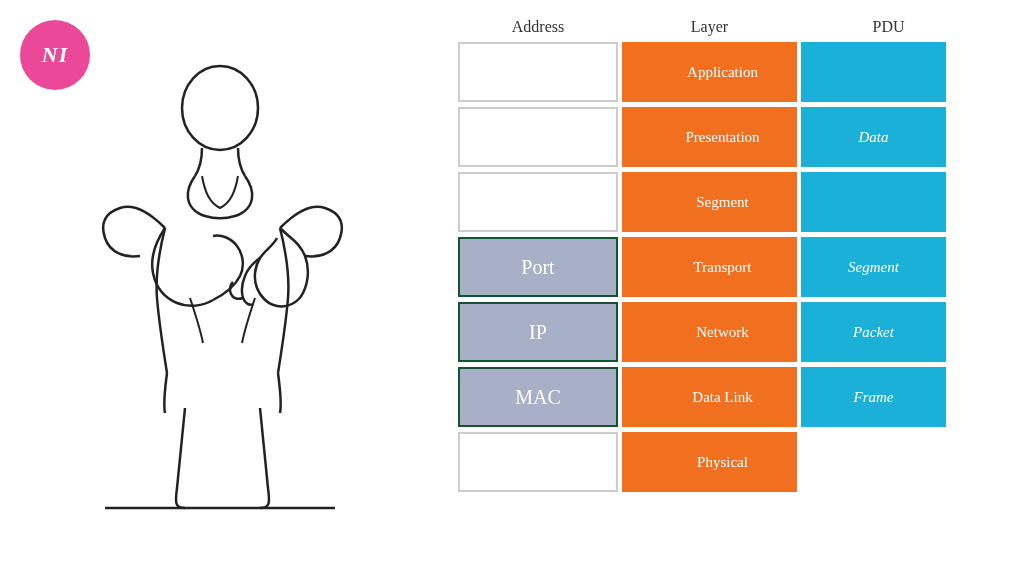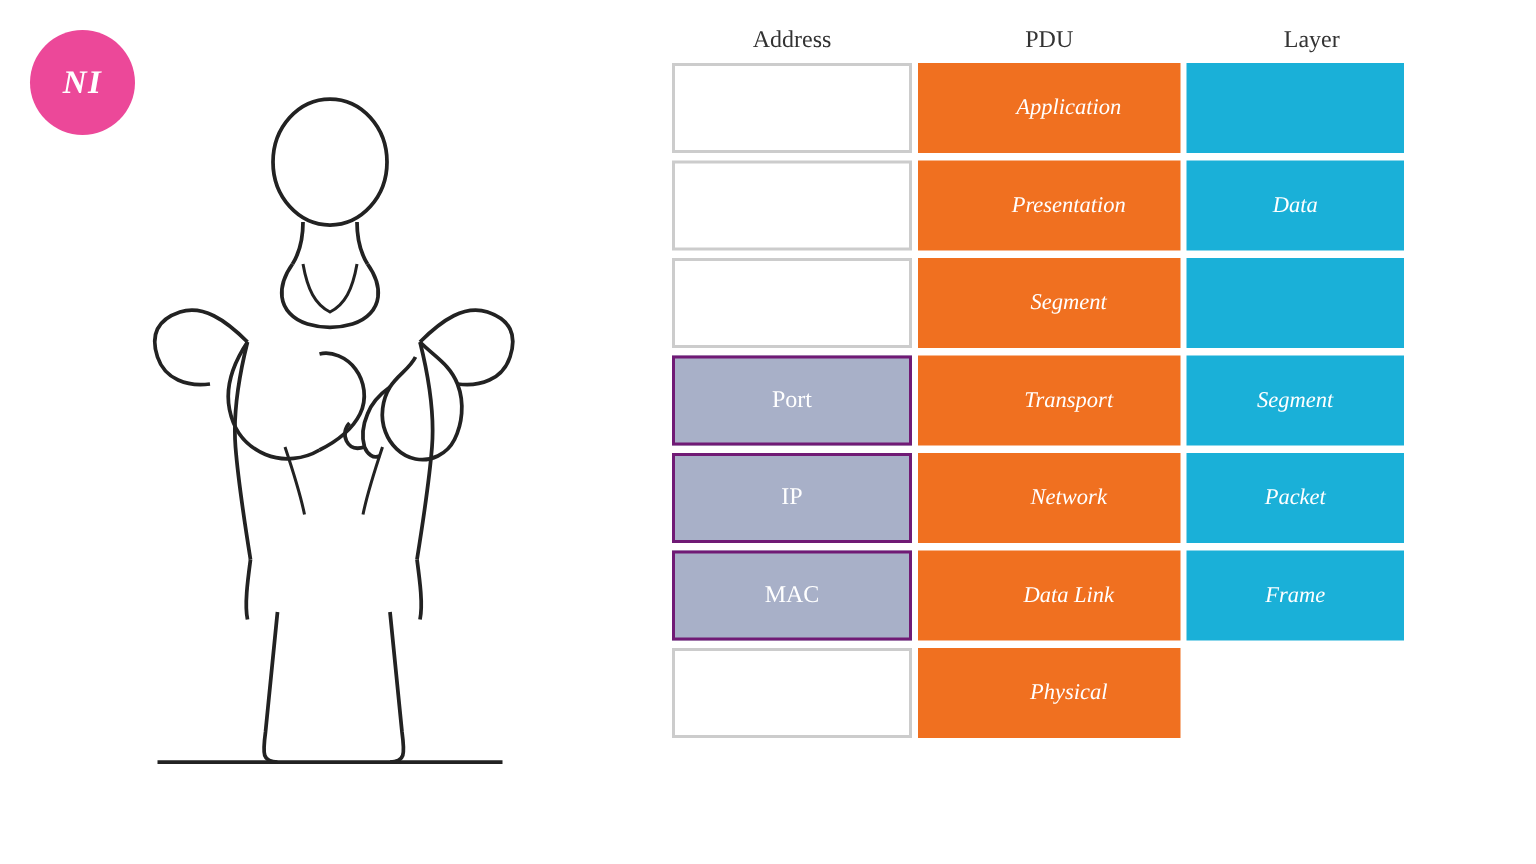--- a/index.html
+++ b/index.html
@@ -41,21 +41,21 @@
       width: 430px;
       height: 576px;
       display: flex;
       align-items: center;
       justify-content: center;
     }
 
     
     .table-area {
       position: absolute;
-      right: 16px;
+      right: 6px;
       top: 18px;
       width: 560px;
     }
 
     
     .headers-row {
       display: flex;
       margin-bottom: 6px;
       padding-left: 0;
     }
@@ -81,38 +81,37 @@
       margin-right: 4px;
       display: flex;
       align-items: center;
       justify-content: center;
       font-size: 15px;
       color: #555;
       background: #fff;
     }
     .address-cell.filled {
       background: #a8b0c8;
-      border: 2px solid #701a75;
+      border: 2px solid #14532d;
       color: #fff;
-      font-size: 16px;
+      font-size: 20px;
     }
     .address-cell.empty {
       background: #fff;
       border: 2px solid #ccc;
     }
     .layer-cell {
       width: 175px;
       background: #f07020;
       display: flex;
       align-items: center;
       justify-content: center;
       color: white;
       font-size: 15px;
       margin-right: 4px;
-      font-style: italic;
       padding-left: 26px;
     }
     .pdu-cell {
       width: 145px;
       background: #1ab0d8;
       display: flex;
       align-items: center;
       justify-content: center;
       color: white;
       font-size: 15px;
@@ -171,22 +170,22 @@
     <path d="M215 380 C217 400 220 430 223 460 C225 475 225 480 215 480" stroke="#222" stroke-width="2.5" fill="none"></path>
 
     <path d="M157 148 C160 165 165 175 175 180 C185 175 190 165 193 148" stroke="#222" stroke-width="2" fill="none"></path>
   </svg>
 </div>
 
 <div class="table-area">
 
   <div class="headers-row">
     <div class="header-cell header-address">Address</div>
+    <div class="header-cell header-layer">Layer</div>
     <div class="header-cell header-pdu">PDU</div>
-    <div class="header-cell header-layer">Layer</div>
   </div>
 
   <div id="rows-container">
       <div class="osi-row">
     <div class="address-cell empty"></div>
     <div class="layer-cell">Application</div>
     <div class="pdu-cell empty-pdu"></div>
   </div>
       <div class="osi-row">
     <div class="address-cell empty"></div>

